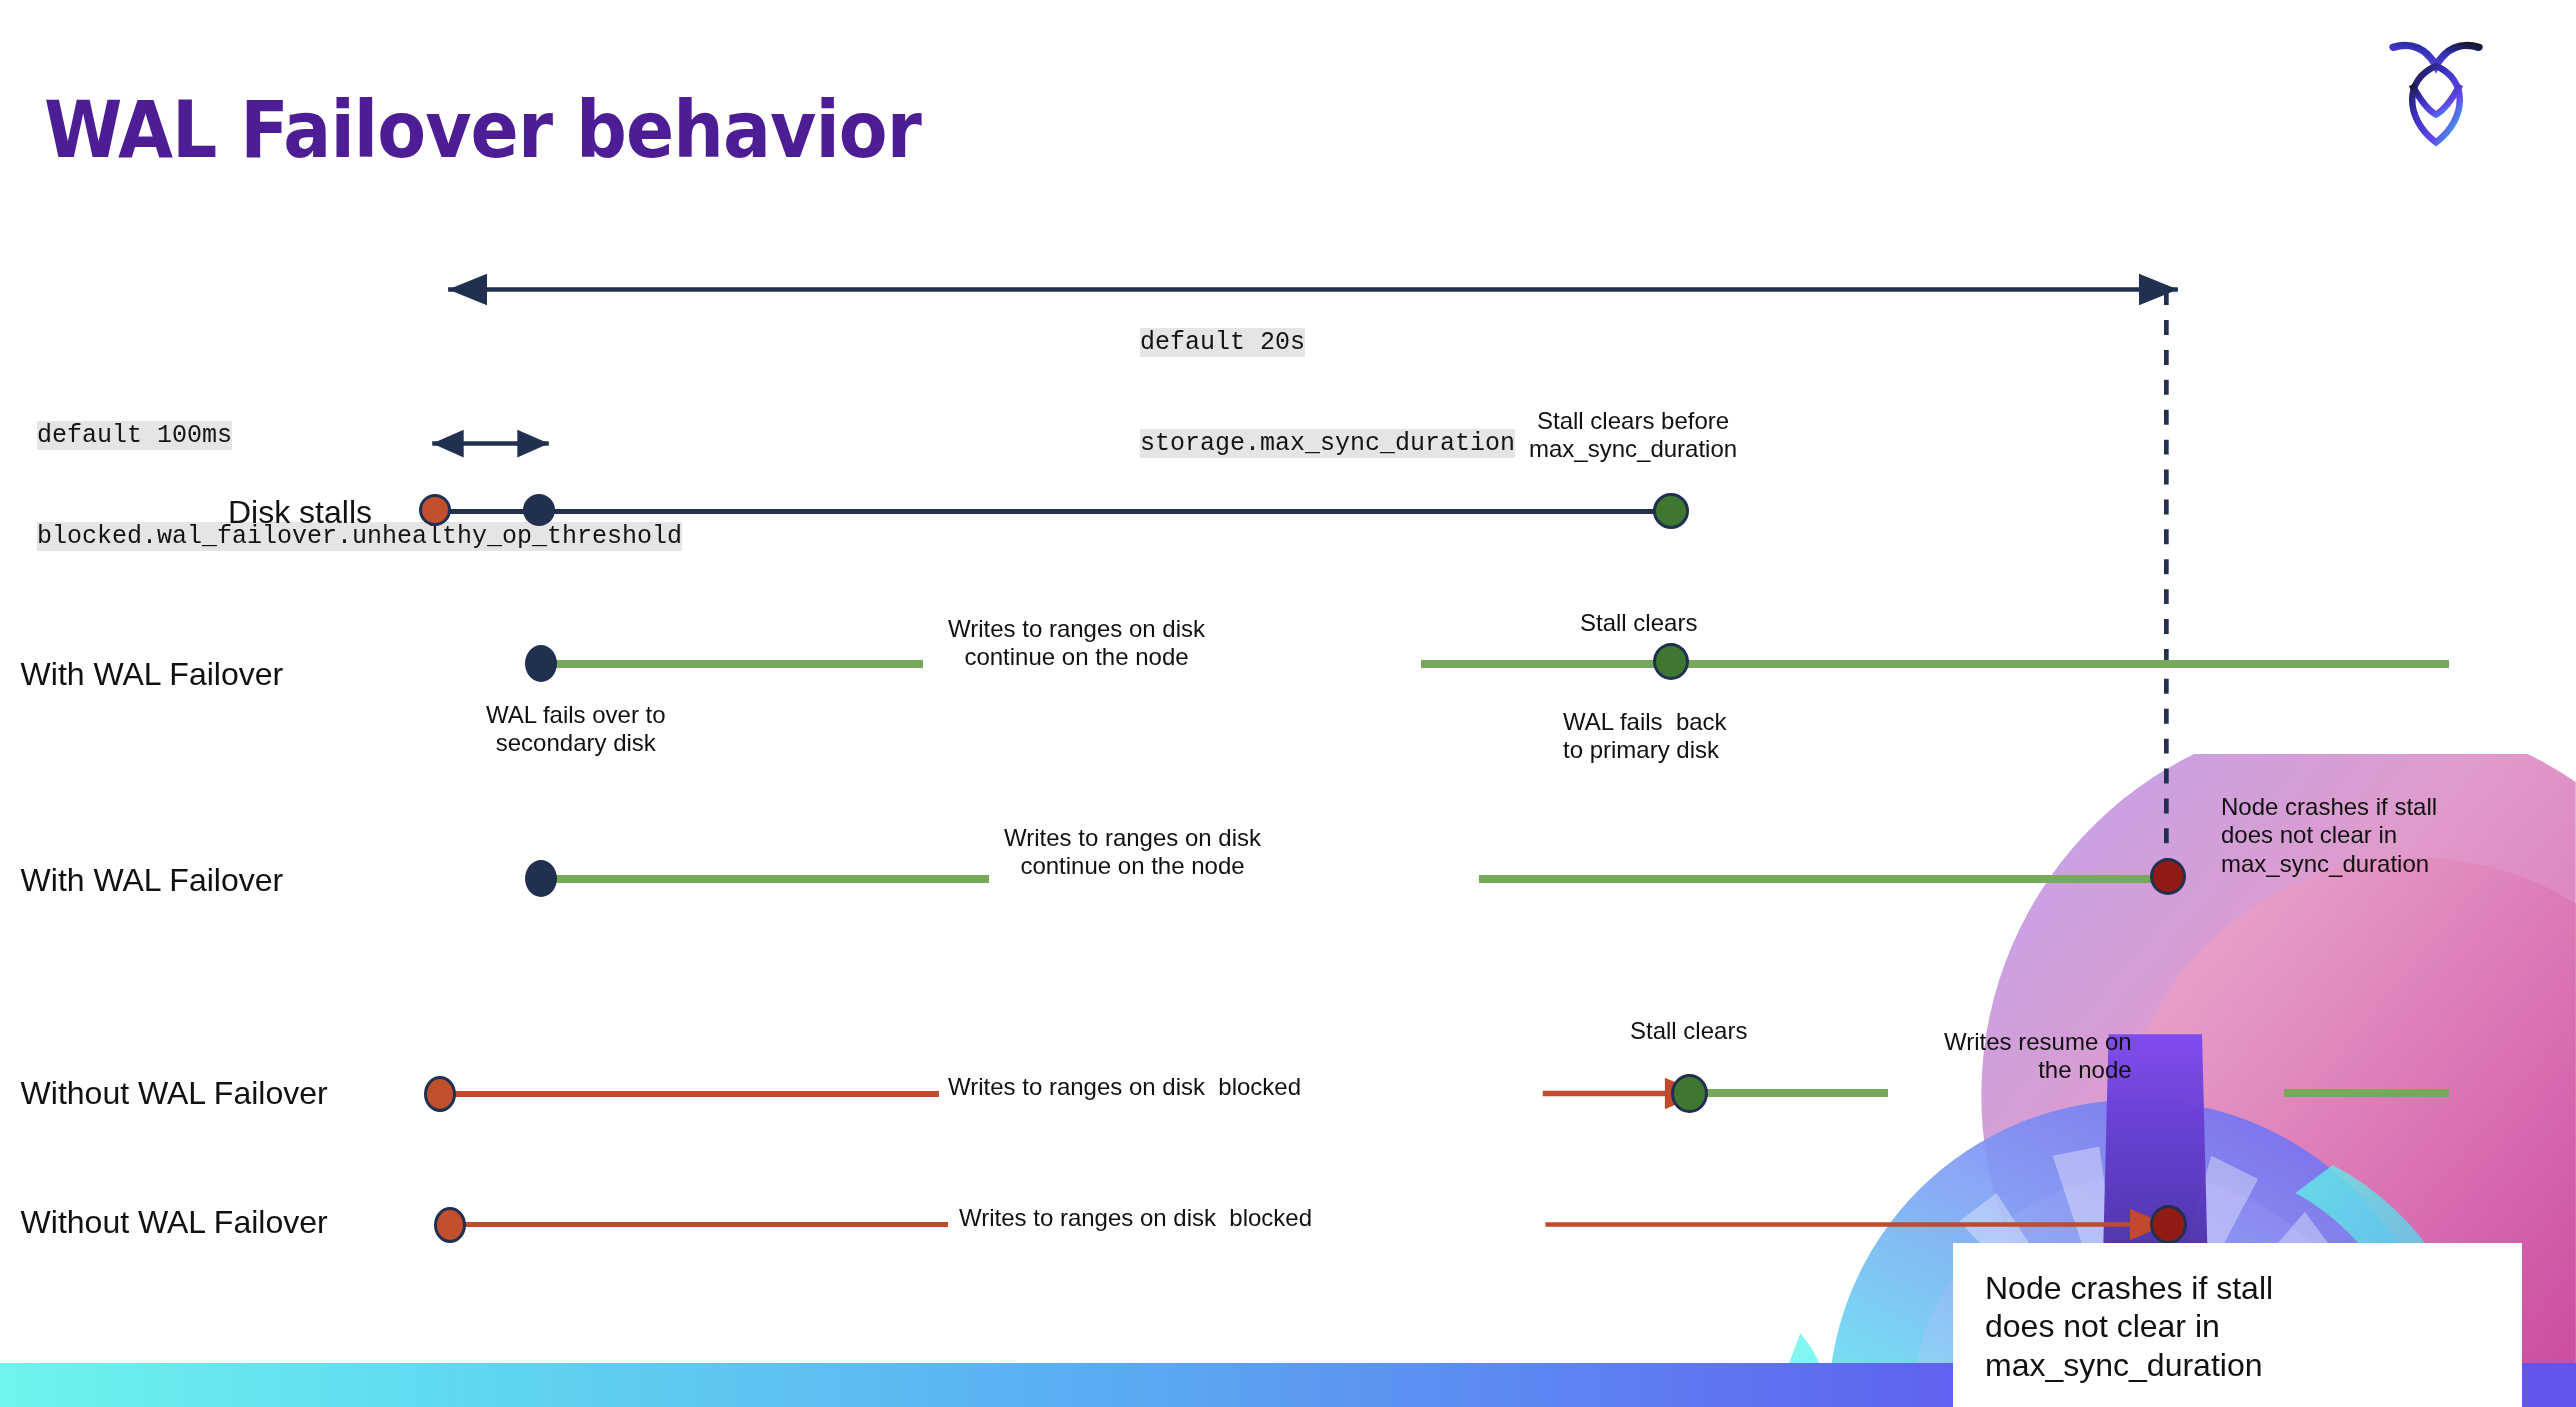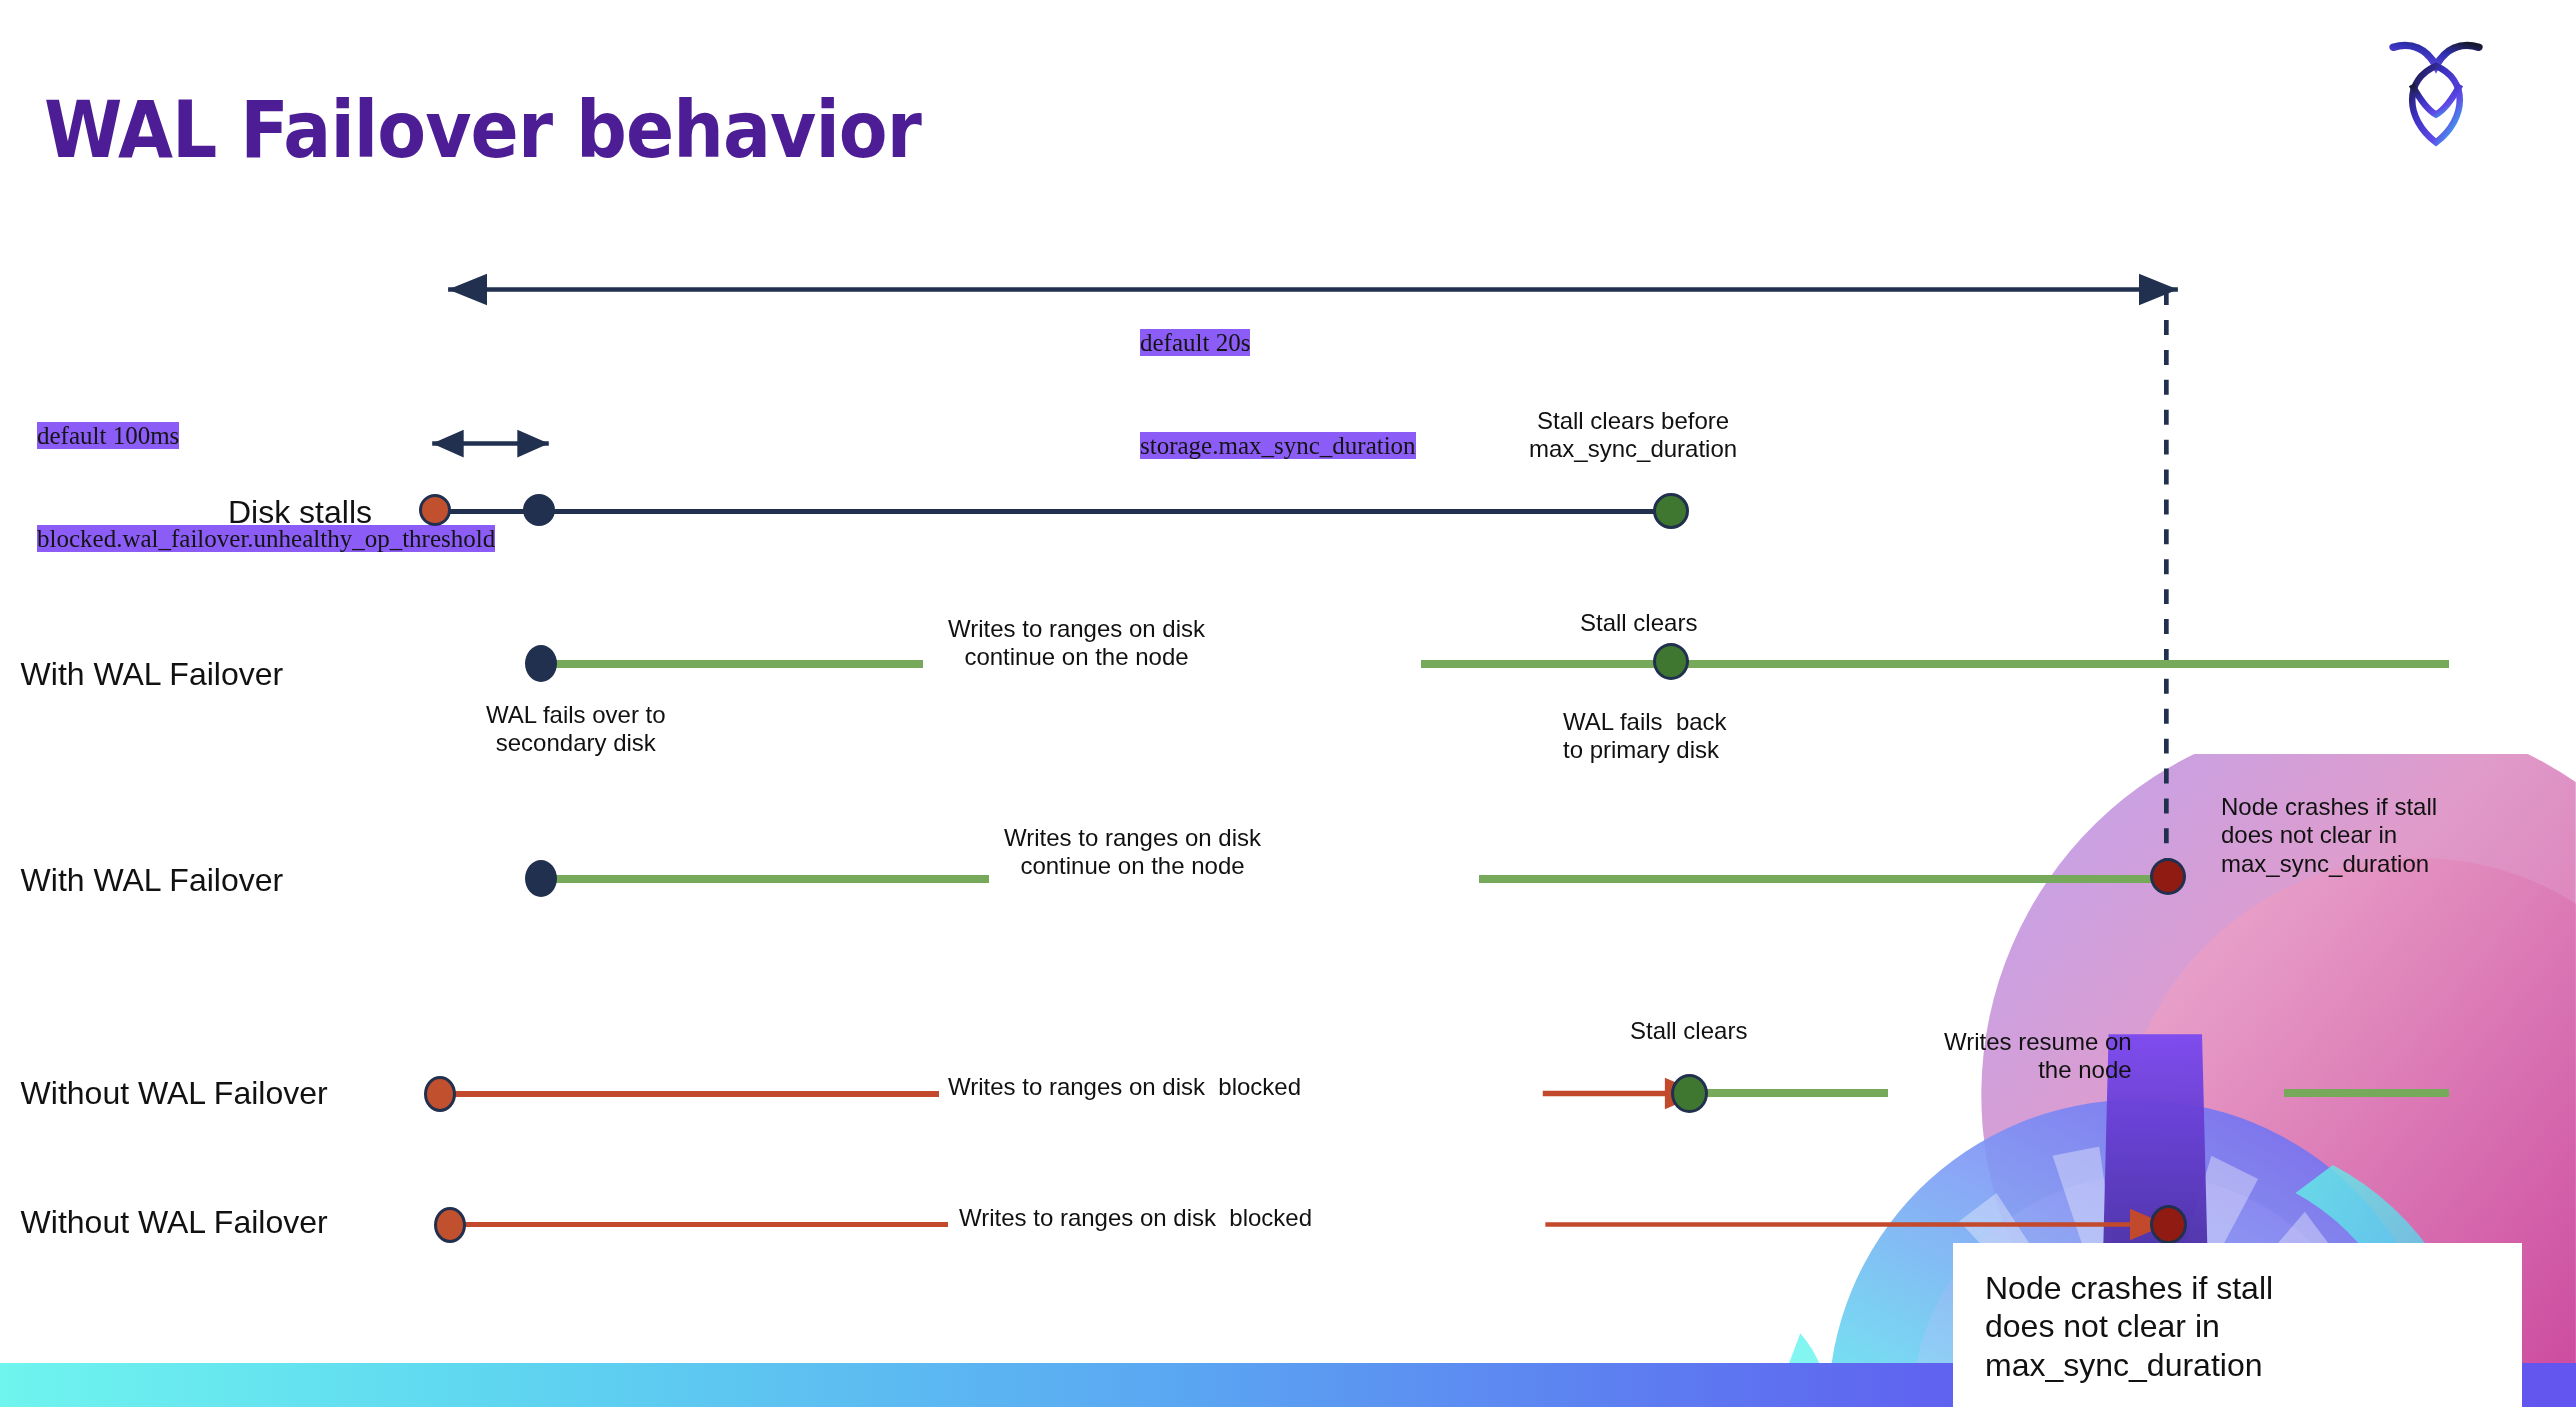--- a/index.html
+++ b/index.html
@@ -40,21 +40,21 @@
   .row-label{
     position:absolute;color:#111;font-size:32px;
     font-family:"Liberation Sans",sans-serif;
     white-space:nowrap;
   }
   .code{
     position:absolute;
     font-family:"Liberation Mono","DejaVu Sans Mono",monospace;
     font-size:25px;line-height:1.35;color:#141414;white-space:pre;
   }
-  .code span{background:#8b5cf6;font-family:Liberation Serif, serif;}
+  .code span{background:#e5e5e5;}
 
   
   .seg{position:absolute;height:4.7px;}
   .seg.navy{background:#21304f;}
   .seg.green{background:#77a95a;height:8.4px;}
   .seg.red{background:#c2492c;height:5.6px;}
   .seg.redthin{background:#c2492c;height:4.7px;}
 
   .dot{position:absolute;border-radius:50%;border:3.7px solid #21304f;box-sizing:border-box;}
   .dot.navy{background:#21304f;border-color:#21304f;}

